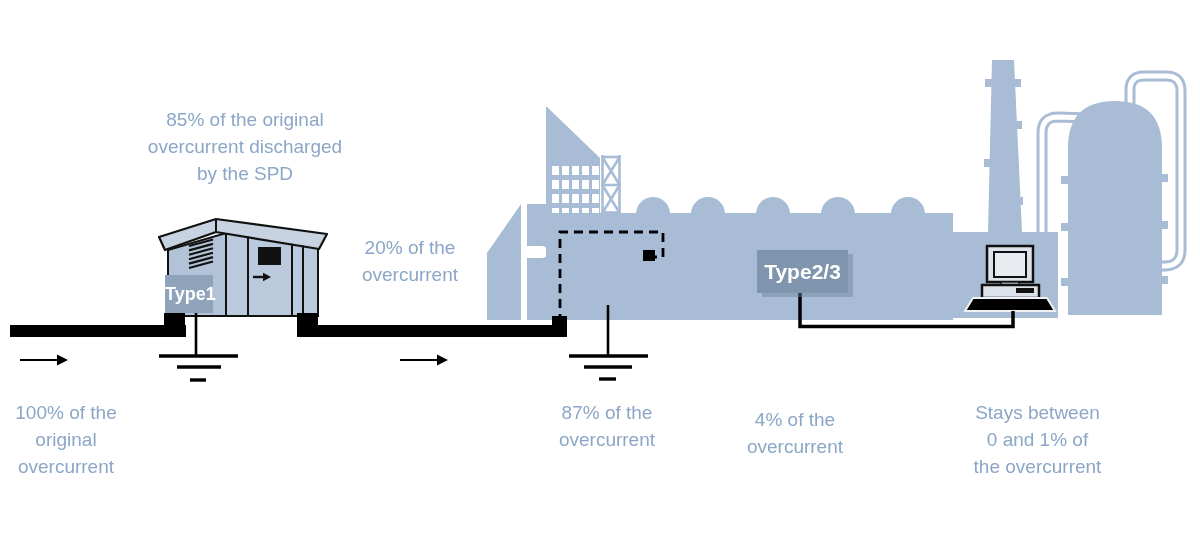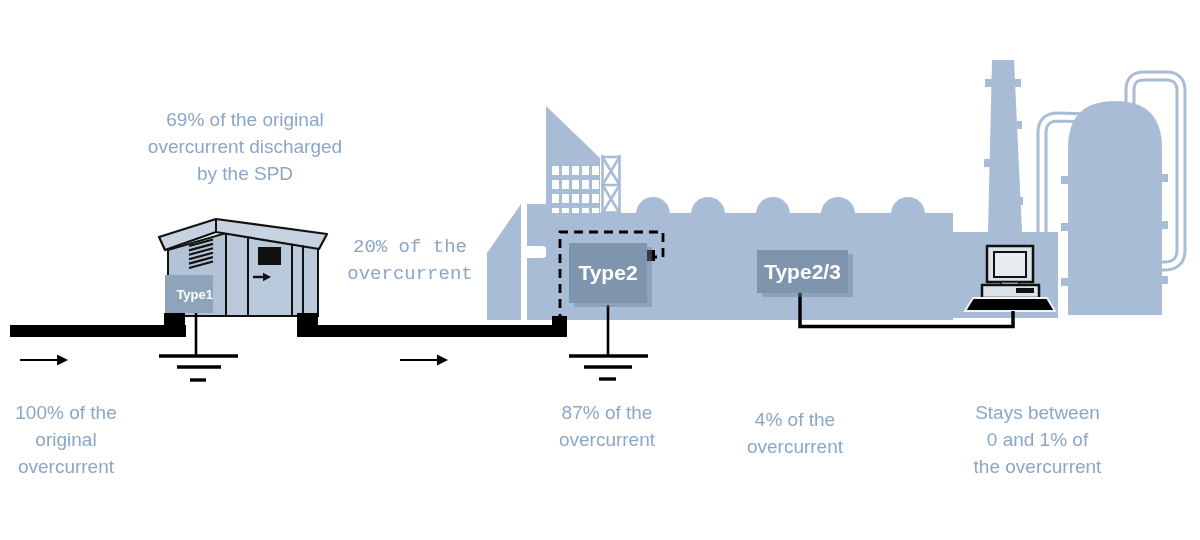--- a/index.html
+++ b/index.html
@@ -9,22 +9,22 @@
   .silh{fill:var(--silhouette);}
   .winrect{fill:#fff;}
   .lattice{stroke:var(--silhouette);stroke-width:2.6;fill:none;}
   .pipe-outer{stroke:var(--silhouette);stroke-width:11;fill:none;}
   .pipe-inner{stroke:#fff;stroke-width:5;fill:none;}
   .caption{position:absolute;color:var(--text,#8ba6c7);font-size:19px;line-height:27px;
            text-align:center;white-space:pre-line;}
   .spd-box{position:absolute;display:flex;align-items:center;justify-content:center;
            background:var(--spd_box,#7e95ad);color:#fff;font-weight:bold;font-size:21px;
            box-shadow:5px 4px 0 rgba(110,130,155,0.45);}
-  .type1-box{position:absolute;display:flex;align-items:center;justify-content:flex-end;
-           background:var(--type1_box,#8fa4ba);color:#fff;font-weight:bold;font-size:13px;}
+  .type1-box{position:absolute;display:flex;align-items:center;justify-content:flex-start;
+           background:var(--type1_box,#8fa4ba);color:#fff;font-weight:bold;font-size:18px;}
 </style>
 </head>
 <body>
 
 <div class="stage">
 
   <svg width="1200" height="540" viewBox="0 0 1200 540">
 
     <g>
       <polygon class="silh" points="487,320 487,253 521,204 521,320"></polygon>
@@ -163,31 +163,28 @@
       </g>
 
       <path d="M 560,323 L 560,232 L 663,232 L 663,257 L 653,257" stroke="#000" stroke-width="2.8" stroke-dasharray="9 6" fill="none"></path>
       <rect x="643" y="250" width="12" height="11" fill="#000"></rect>
     </g>
   </svg>
 
   <div class="type1-box" style="left:165px;top:275px;width:48px;height:38px;">
     <span>Type1</span>
   </div>
-  <div class="spd-box" style="left:569px;top:243px;width:78px;height:60px;">
-    <span>Type2</span>
-  </div>
   <div class="spd-box" style="left:757px;top:250px;width:91px;height:43px;">
     <span>Type2/3</span>
   </div>
 
-  <div class="caption" style="left:110px;top:106px;width:270px;">69% of the original
+  <div class="caption" style="left:110px;top:106px;width:270px;">85% of the original
 overcurrent discharged
 by the SPD</div>
-  <div class="caption" style="left:340px;top:234px;width:140px;font-family:Liberation Mono, monospace;">20% of the
+  <div class="caption" style="left:340px;top:234px;width:140px;">20% of the
 overcurrent</div>
   <div class="caption" style="left:1px;top:399px;width:130px;">100% of the
 original
 overcurrent</div>
   <div class="caption" style="left:536px;top:399px;width:142px;">87% of the
 overcurrent</div>
   <div class="caption" style="left:724px;top:399px;width:142px;margin-top:7px;">4% of the
 overcurrent</div>
   <div class="caption" style="left:955px;top:399px;width:165px;">Stays between
 0 and 1% of

